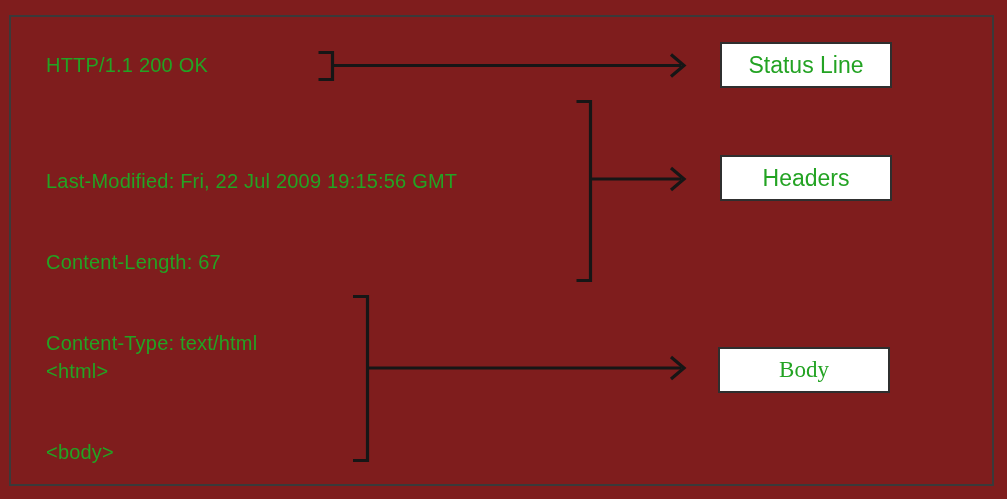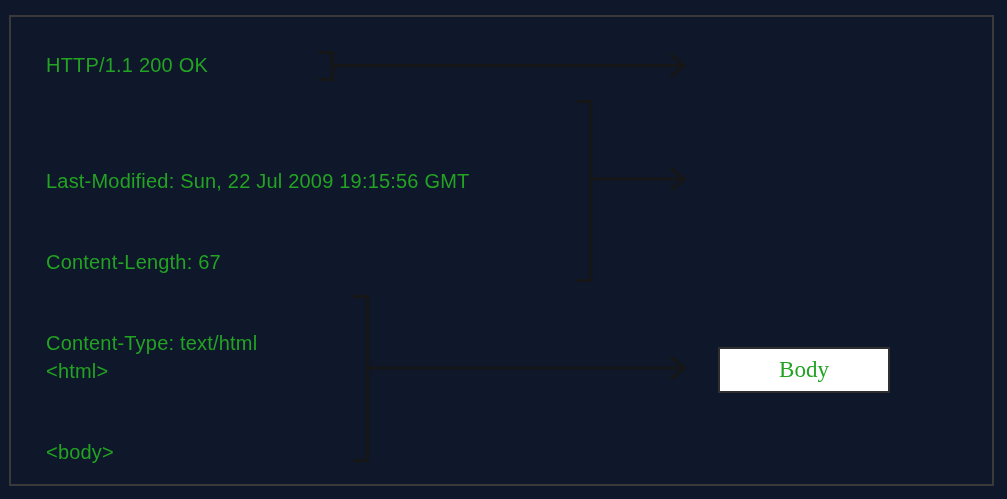--- a/index.html
+++ b/index.html
@@ -5,21 +5,21 @@
   html, body {
     margin: 0;
     padding: 0;
     background: #ffffff;
     font-family: "Liberation Sans", sans-serif;
   }
   .canvas {
     position: relative;
     width: 1007px;
     height: 499px;
-    background: #0f172a;
+    background: #7f1d1d;
     overflow: hidden;
   }
   .frame {
     position: absolute;
     left: 9px;
     top: 15px;
     width: 981px;
     height: 467px;
     border: 2px solid #3a3a3a;
     background: transparent;
@@ -63,21 +63,21 @@
 </head>
 <body>
 
 <div class="canvas">
 
   <div class="frame"></div>
 
   <div class="code status-code">HTTP/1.1 200 OK</div>
 
   <div class="code headers-block">
-    <div>Last-Modified: Sun, 22 Jul 2009 19:15:56 GMT</div>
+    <div>Last-Modified: Fri, 22 Jul 2009 19:15:56 GMT</div>
     <div>Content-Length: 67</div>
     <div>Content-Type: text/html</div>
     
   </div>
 
   <div class="code body-block">
     <div>&lt;html&gt;</div>
     <div>&lt;body&gt;</div>
     
     
@@ -104,19 +104,25 @@
 
     <g>
       <path d="M 353 296.5 H 367.5 V 460.5 H 353"></path>
     </g>
     <g>
       <line x1="369" y1="368" x2="681" y2="368"></line>
       <polyline points="671,357 684,368 671,379"></polyline>
     </g>
   </svg>
 
+  <div class="label-box box-status">
+    <span>Status Line</span>
+  </div>
 
+  <div class="label-box box-headers">
+    <span>Headers</span>
+  </div>
 
   <div class="label-box box-body">
     <span>Body</span>
   </div>
 
 </div>
 
 </body></html>

